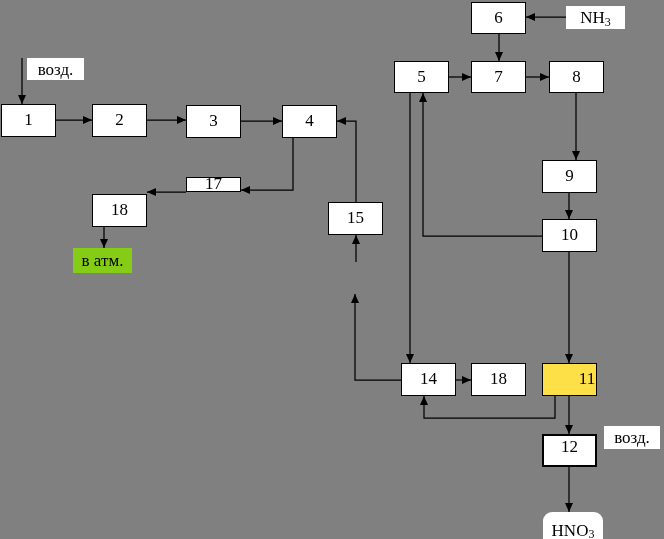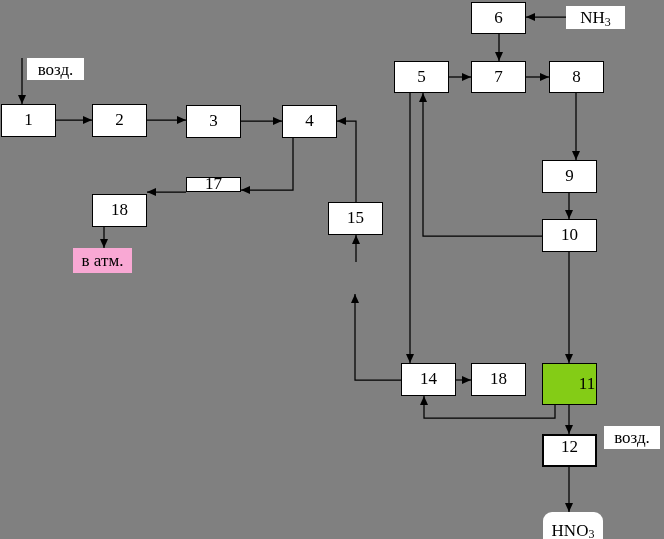--- a/index.html
+++ b/index.html
@@ -87,21 +87,21 @@
     </div>
     <div class="node box" style="left: 549px; top: 61px; width: 55px; height: 32px; background: rgb(255, 255, 255);">
       <span>8</span>
     </div>
     <div class="node box" style="left: 542px; top: 160px; width: 55px; height: 33px; background: rgb(255, 255, 255);">
       <span>9</span>
     </div>
     <div class="node box" style="left: 542px; top: 219px; width: 55px; height: 33px; background: rgb(255, 255, 255);">
       <span>10</span>
     </div>
-    <div class="node box" style="left: 542px; top: 363px; width: 55px; height: 42px; background: #84cc16; padding-left: 35px;">
+    <div class="node box" style="left: 542px; top: 363px; width: 55px; height: 33px; background: #fde047; padding-left: 35px;">
       <span>11</span>
     </div>
     <div class="node box-thick" style="left: 542px; top: 434px; width: 55px; height: 33px; background: rgb(255, 255, 255);">
       <span>12</span>
     </div>
     <div class="node box" style="left: 471px; top: 363px; width: 55px; height: 33px; background: rgb(255, 255, 255);">
       <span>18</span>
     </div>
     <div class="node box" style="left: 401px; top: 363px; width: 55px; height: 33px; background: rgb(255, 255, 255);">
       <span>14</span>
@@ -115,21 +115,21 @@
     <div class="node box" style="left: 92px; top: 194px; width: 55px; height: 33px; background: rgb(255, 255, 255);">
       <span>18</span>
     </div>
     <div class="node label" style="left: 27px; top: 58px; width: 57px; height: 22px; background: rgb(255, 255, 255);">
       <span>возд.</span>
     </div>
     <div class="node label" style="left: 566px; top: 6px; width: 59px; height: 23px; background: rgb(255, 255, 255); font-family: Liberation Serif, serif;">
       <span>NH</span>
       <sub>3</sub>
     </div>
-    <div class="node label" style="left: 73px; top: 248px; width: 59px; height: 25px; background: #f9a8d4;">
+    <div class="node label" style="left: 73px; top: 248px; width: 59px; height: 25px; background: #84cc16;">
       <span>в атм.</span>
     </div>
     <div class="node label" style="left: 604px; top: 426px; width: 56px; height: 23px; background: rgb(255, 255, 255);">
       <span>возд.</span>
     </div>
     <div class="node label" style="left: 543px; top: 512px; width: 60px; height: 36px; background: rgb(255, 255, 255); border-radius: 9px;">
       <span>HNO</span>
       <sub>3</sub>
     </div>
   </div>

